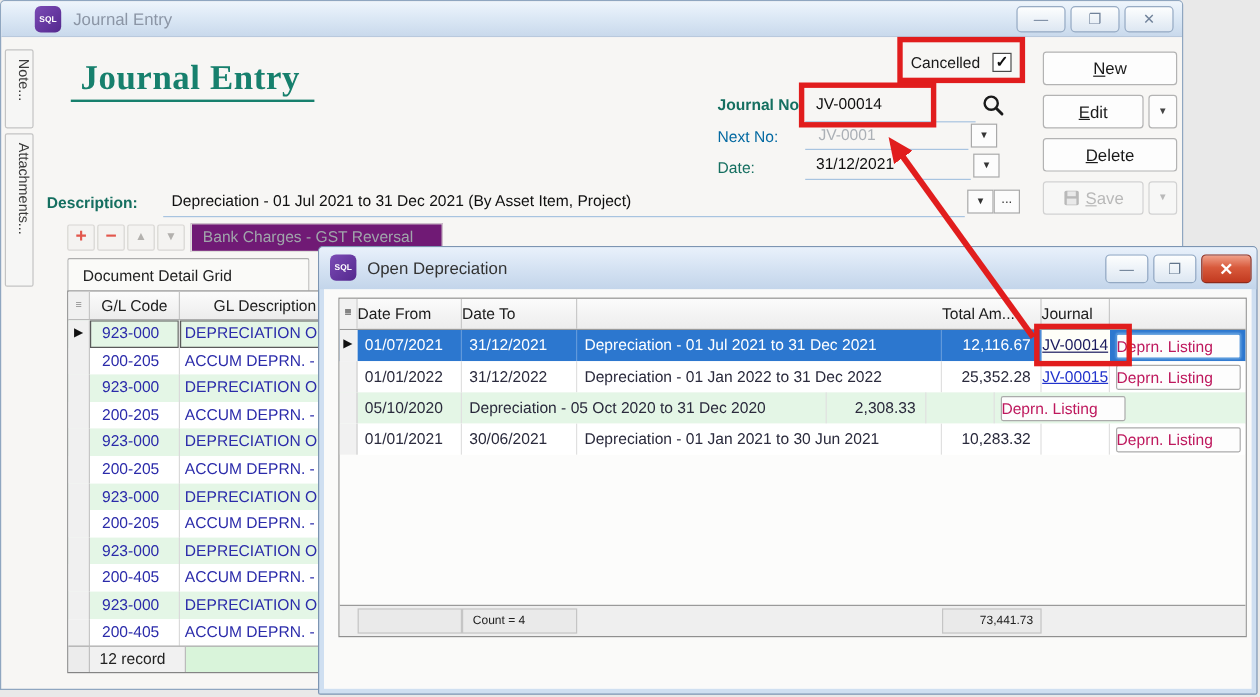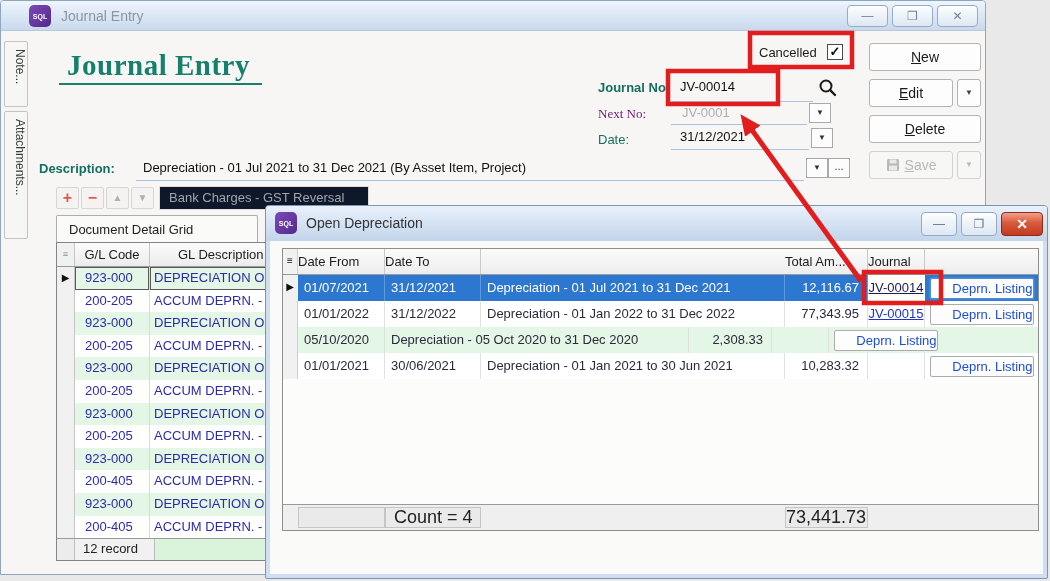--- a/index.html
+++ b/index.html
@@ -29,21 +29,21 @@
 
   
   .cancelled-label { position:absolute; left:758px; top:44px; font-size:13px; color:#1a1a1a; }
   .checkbox { position:absolute; left:826px; top:43px; width:16px; height:16px; background:#fff;
     border:1px solid #4a4a4a; font-size:13px; font-weight:bold; color:#101010; text-align:center; line-height:14px; }
 
   
   .flabel { position:absolute; font-size:13px; }
   .teal { color:#156f60; }
   .bold { font-weight:bold; }
-  .gray { color:#701a75;font-family:Liberation Serif, serif; }
+  .gray { color:#0369a1; }
   .fvalue { position:absolute; font-size:13px; color:#101010; white-space:nowrap; }
   .fvalue.disabled { color:#abb0b6; }
   .underline-field { position:absolute; height:1px; background:#a8c4e0; }
   .mini-btn { position:absolute; width:22px; height:20px; background:#fcfcfc; border:1px solid #a9a9a9;
     font-size:8px; color:#333; text-align:center; line-height:18px; }
   .mini-btn.dots { font-size:11px; line-height:14px; }
 
   
   .act-btn { position:absolute; left:868px; width:112px; height:28px; background:#fdfdfd;
     border:1px solid #b3b3b3; border-radius:3px; font-size:14px; color:#1a1a1a;
@@ -53,21 +53,21 @@
   .act-btn.narrow { width:84px; }
   .dd-btn { position:absolute; left:956px; width:24px; height:28px; background:#fdfdfd;
     border:1px solid #b3b3b3; border-radius:3px; font-size:8px; color:#444; text-align:center; line-height:26px; }
   .disabled-btn { color:#b9b9b9 !important; border-color:#d2d2d2 !important; background:#f7f7f6 !important; }
 
   
   .tool-btn { position:absolute; top:186px; width:23px; height:22px; background:#f4f3f1;
     border:1px solid #d8d6d3; border-radius:2px; text-align:center; }
   .tool-btn.red { color:#e2574c; font-size:16px; font-weight:bold; line-height:19px; }
   .tool-btn.grayg { color:#b3b1ae; font-size:10px; line-height:20px; }
-  .row-hint { position:absolute; left:158px; top:185px; width:210px; height:24px; background:#0f172a;
+  .row-hint { position:absolute; left:158px; top:185px; width:210px; height:24px; background:#701a75;
     border:1px solid #deddda; color:#a0a5ab; font-size:13px; line-height:22px; padding-left:9px; white-space:nowrap; overflow:hidden; }
 
   .grid-tab { position:absolute; left:55px; top:214px; width:202px; height:28px; background:#fafaf8;
     border:1px solid #adadad; border-bottom:none; border-radius:2px 2px 0 0;
     font-size:13px; color:#222; line-height:27px; padding-left:12px; }
 
   
   .main-grid { position:absolute; left:55px; top:241px; width:910px; height:319px;
     border:1px solid #848484; background:#fff; overflow:hidden; }
   .mg-header { display:flex; height:24px; background:linear-gradient(#fcfcfc,#ececec);
@@ -117,25 +117,25 @@
   .c-from { width:87px; flex:none; padding-left:6px; }
   .c-to { width:96px; flex:none; padding-left:6px; }
   .c-desc { width:304px; flex:none; padding-left:6px; }
   .c-total { width:83px; flex:none; text-align:right; padding-right:8px; }
   .c-journal { width:57px; flex:none; text-align:center; }
   .c-action { width:113px; flex:none; display:flex; align-items:center; justify-content:center; border-right:none; }
   .journal-link { text-decoration:underline; color:#2233cc; }
   .journal-link.current-link { color:#1b1b5e; }
   .journal-cell-white { background:#fefef8; color:#1b1b5e; }
   .listing-btn { width:104px; height:21px; background:#fdfdfd; border:1px solid #ababab; border-radius:2px;
-    font-size:13px; color:#1d4ed8; text-align:right; line-height:19px; }
+    font-size:13px; color:#be185d; text-align:left; line-height:19px; }
   .listing-btn.focused { border:1px solid #4a90d9; box-shadow:0 0 2px #7fb2e5; }
   .dg-filler { flex:1; background:#fcfcfb; }
   .dg-footer { height:26px; flex:none; background:#efefef; border-top:1px solid #9a9a9a; position:relative;
-    font-size:18px; color:#222; }
+    font-size:10px; color:#222; }
   .dgf-box { position:absolute; top:2px; height:21px; background:#eaeaea; border:1px solid #c5c5c5; line-height:19px; }
 
   
   .annot { position:absolute; left:0; top:0; width:1050px; height:581px; z-index:50; pointer-events:none; }
 
   svg.inline-ico { display:block; }
 </style>
 </head>
 <body>
 
@@ -316,21 +316,21 @@
         <div class="dg-c c-action">
             <div class="listing-btn focused">Deprn. Listing</div>
           </div>
       </div>
 
       <div class="dg-row">
         <div class="dg-c c-ind"></div>
         <div class="dg-c c-from">01/01/2022</div>
         <div class="dg-c c-to">31/12/2022</div>
         <div class="dg-c c-desc">Depreciation - 01 Jan 2022 to 31 Dec 2022</div>
-        <div class="dg-c c-total">77,343.95</div>
+        <div class="dg-c c-total">25,352.28</div>
         <div class="dg-c c-journal"><span class="journal-link">JV-00015</span></div>
         <div class="dg-c c-action">
             <div class="listing-btn">Deprn. Listing</div>
           </div>
       </div>
 
       <div class="dg-row alt">
         <div class="dg-c c-ind"></div>
         <div class="dg-c c-from">05/10/2020</div>
         <div class="dg-c c-desc">Depreciation - 05 Oct 2020 to 31 Dec 2020</div>

